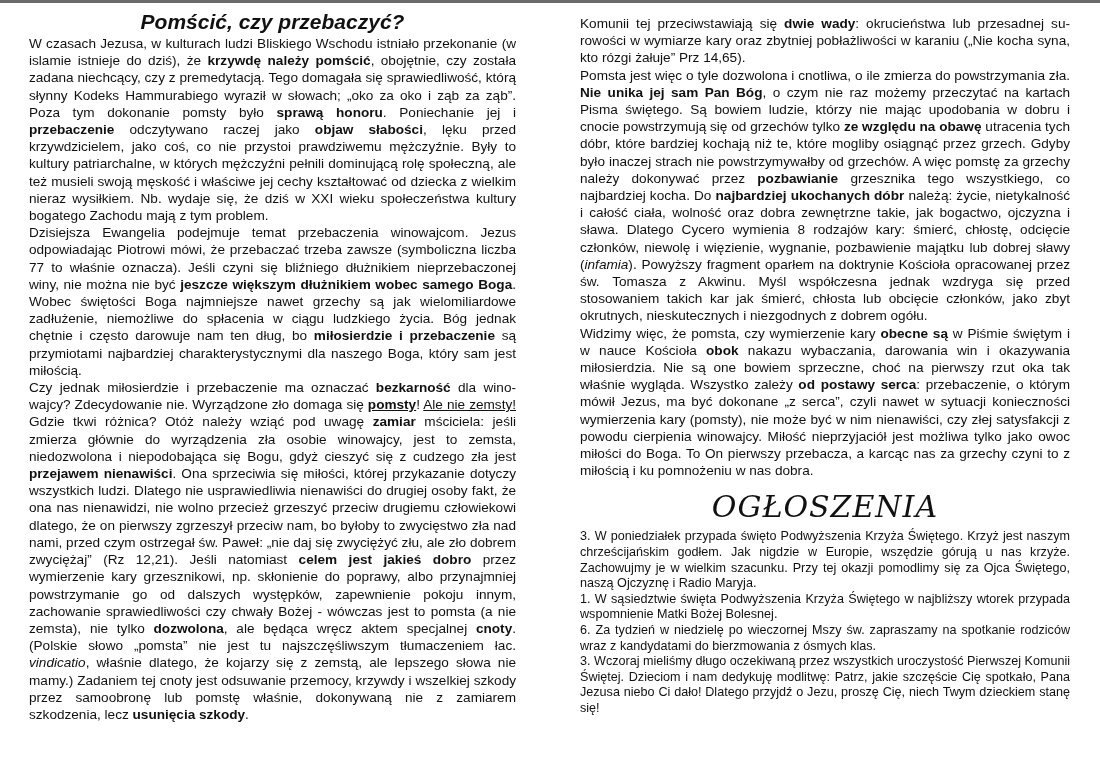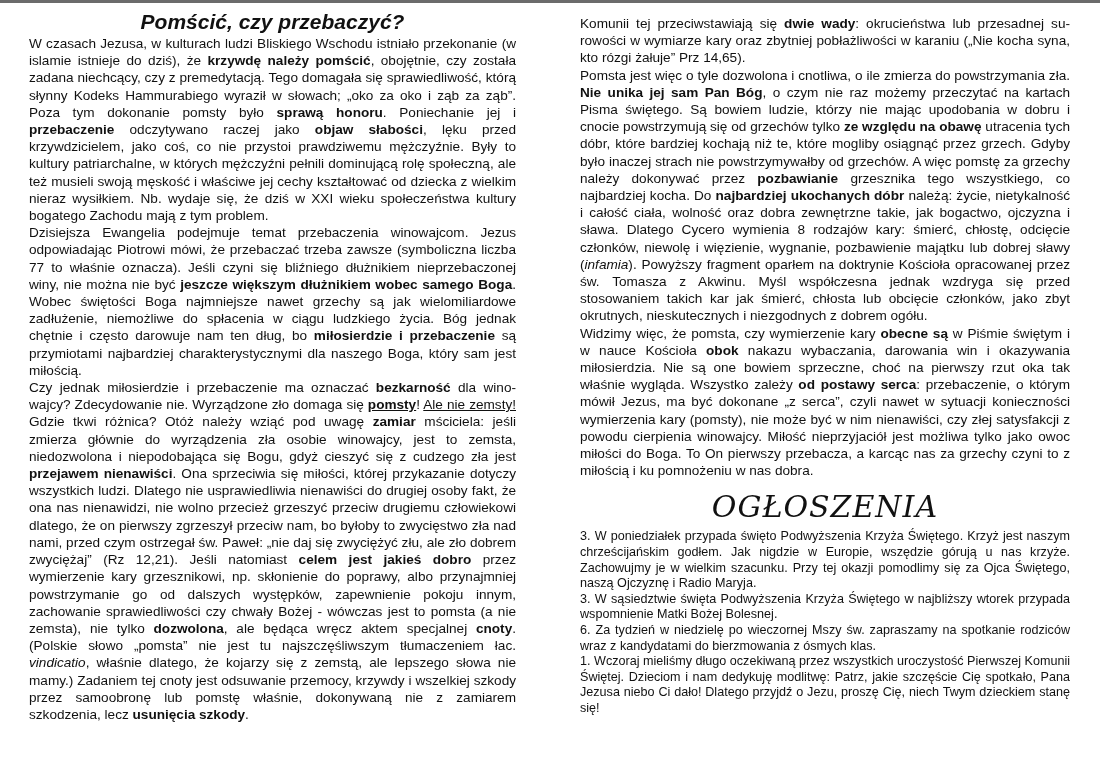--- a/index.html
+++ b/index.html
@@ -63,17 +63,17 @@
 <div class="col col-right">
   <div>
       <p><span>Komunii tej przeciwstawiają się </span><b>dwie wady</b><span>: okrucieństwa lub przesadnej su­rowości w wymiarze kary oraz zbytniej pobłażliwości w karaniu („Nie kocha syna, kto rózgi żałuje” Prz 14,65).</span></p>
       <p><span>Pomsta jest więc o tyle dozwolona i cnotliwa, o ile zmierza do powstrzymania zła. </span><b>Nie unika jej sam Pan Bóg</b><span>, o czym nie raz możemy przeczytać na kar­tach Pisma świętego. Są bowiem ludzie, którzy nie mając upodobania w do­bru i cnocie powstrzymują się od grzechów tylko </span><b>ze względu na obawę</b><span> utra­cenia tych dóbr, które bardziej kochają niż te, które mogliby osiągnąć przez grzech. Gdyby było inaczej strach nie powstrzymywałby od grzechów. A więc pomstę za grzechy należy dokonywać przez </span><b>pozbawianie</b><span> grzesznika tego wszystkiego, co najbardziej kocha. Do </span><b>najbardziej ukochanych dóbr</b><span> nale­żą: życie, nietykalność i całość ciała, wolność oraz dobra zewnętrzne takie, jak bogactwo, ojczyzna i sława. Dlatego Cycero wymienia 8 rodzajów kary: śmierć, chłostę, odcięcie członków, niewolę i więzienie, wygnanie, pozbawie­nie majątku lub dobrej sławy (</span><span style="font-style: italic;">infamia</span><span>). Powyższy fragment oparłem na doktrynie Kościoła opracowanej przez św. Tomasza z Akwinu. Myśl współ­czesna jednak wzdryga się przed stosowaniem takich kar jak śmierć, chłosta lub obcięcie członków, jako zbyt okrutnych, nieskutecznych i niezgodnych z dobrem ogółu.</span></p>
       <p><span>Widzimy więc, że pomsta, czy wymierzenie kary </span><b>obecne są</b><span> w Piśmie świę­tym i w nauce Kościoła </span><b>obok</b><span> nakazu wybaczania, darowania win i okazywa­nia miłosierdzia. Nie są one bowiem sprzeczne, choć na pierwszy rzut oka tak właśnie wygląda. Wszystko zależy </span><b>od postawy serca</b><span>: przebaczenie, o którym mówił Jezus, ma być dokonane „z serca”, czyli nawet w sytuacji konieczności wymierzenia kary (pomsty), nie może być w nim nienawiści, czy złej satysfakcji z powodu cierpienia winowajcy. Miłość nieprzyjaciół jest możliwa tylko jako owoc miłości do Boga. To On pierwszy przebacza, a kar­cąc nas za grzechy czyni to z miłością i ku pomnożeniu w nas dobra.</span></p>
     </div>
 
   <div class="announcements-title">OGŁOSZENIA</div>
   <div class="ann">
     <p>3. W poniedziałek przypada święto Podwyższenia Krzyża Świętego. Krzyż jest naszym chrześcijańskim godłem. Jak nigdzie w Europie, wszędzie górują u nas krzyże. Zachowujmy je w wielkim szacunku. Przy tej okazji pomodlimy się za Ojca Świętego, naszą Ojczyznę i Radio Maryja.</p>
-    <p>3. W sąsiedztwie święta Podwyższenia Krzyża Świętego w najbliższy wtorek przypada wspomnienie Matki Bożej Bolesnej.</p>
+    <p>1. W sąsiedztwie święta Podwyższenia Krzyża Świętego w najbliższy wtorek przypada wspomnienie Matki Bożej Bolesnej.</p>
     <p>6. Za tydzień w niedzielę po wieczornej Mszy św. zapraszamy na spotkanie rodziców wraz z kandydatami do bierzmowania z ósmych klas.</p>
-    <p>1. Wczoraj mieliśmy długo oczekiwaną przez wszystkich uroczystość Pierwszej Komunii Świętej. Dzieciom i nam dedykuję modlitwę: Patrz, jakie szczęście Cię spotkało, Pana Jezusa niebo Ci dało! Dlatego przyjdź o Jezu, proszę Cię, niech Twym dzieckiem stanę się!</p>
+    <p>3. Wczoraj mieliśmy długo oczekiwaną przez wszystkich uroczystość Pierwszej Komunii Świętej. Dzieciom i nam dedykuję modlitwę: Patrz, jakie szczęście Cię spotkało, Pana Jezusa niebo Ci dało! Dlatego przyjdź o Jezu, proszę Cię, niech Twym dzieckiem stanę się!</p>
   </div>
 </div>
 
 </body></html>

